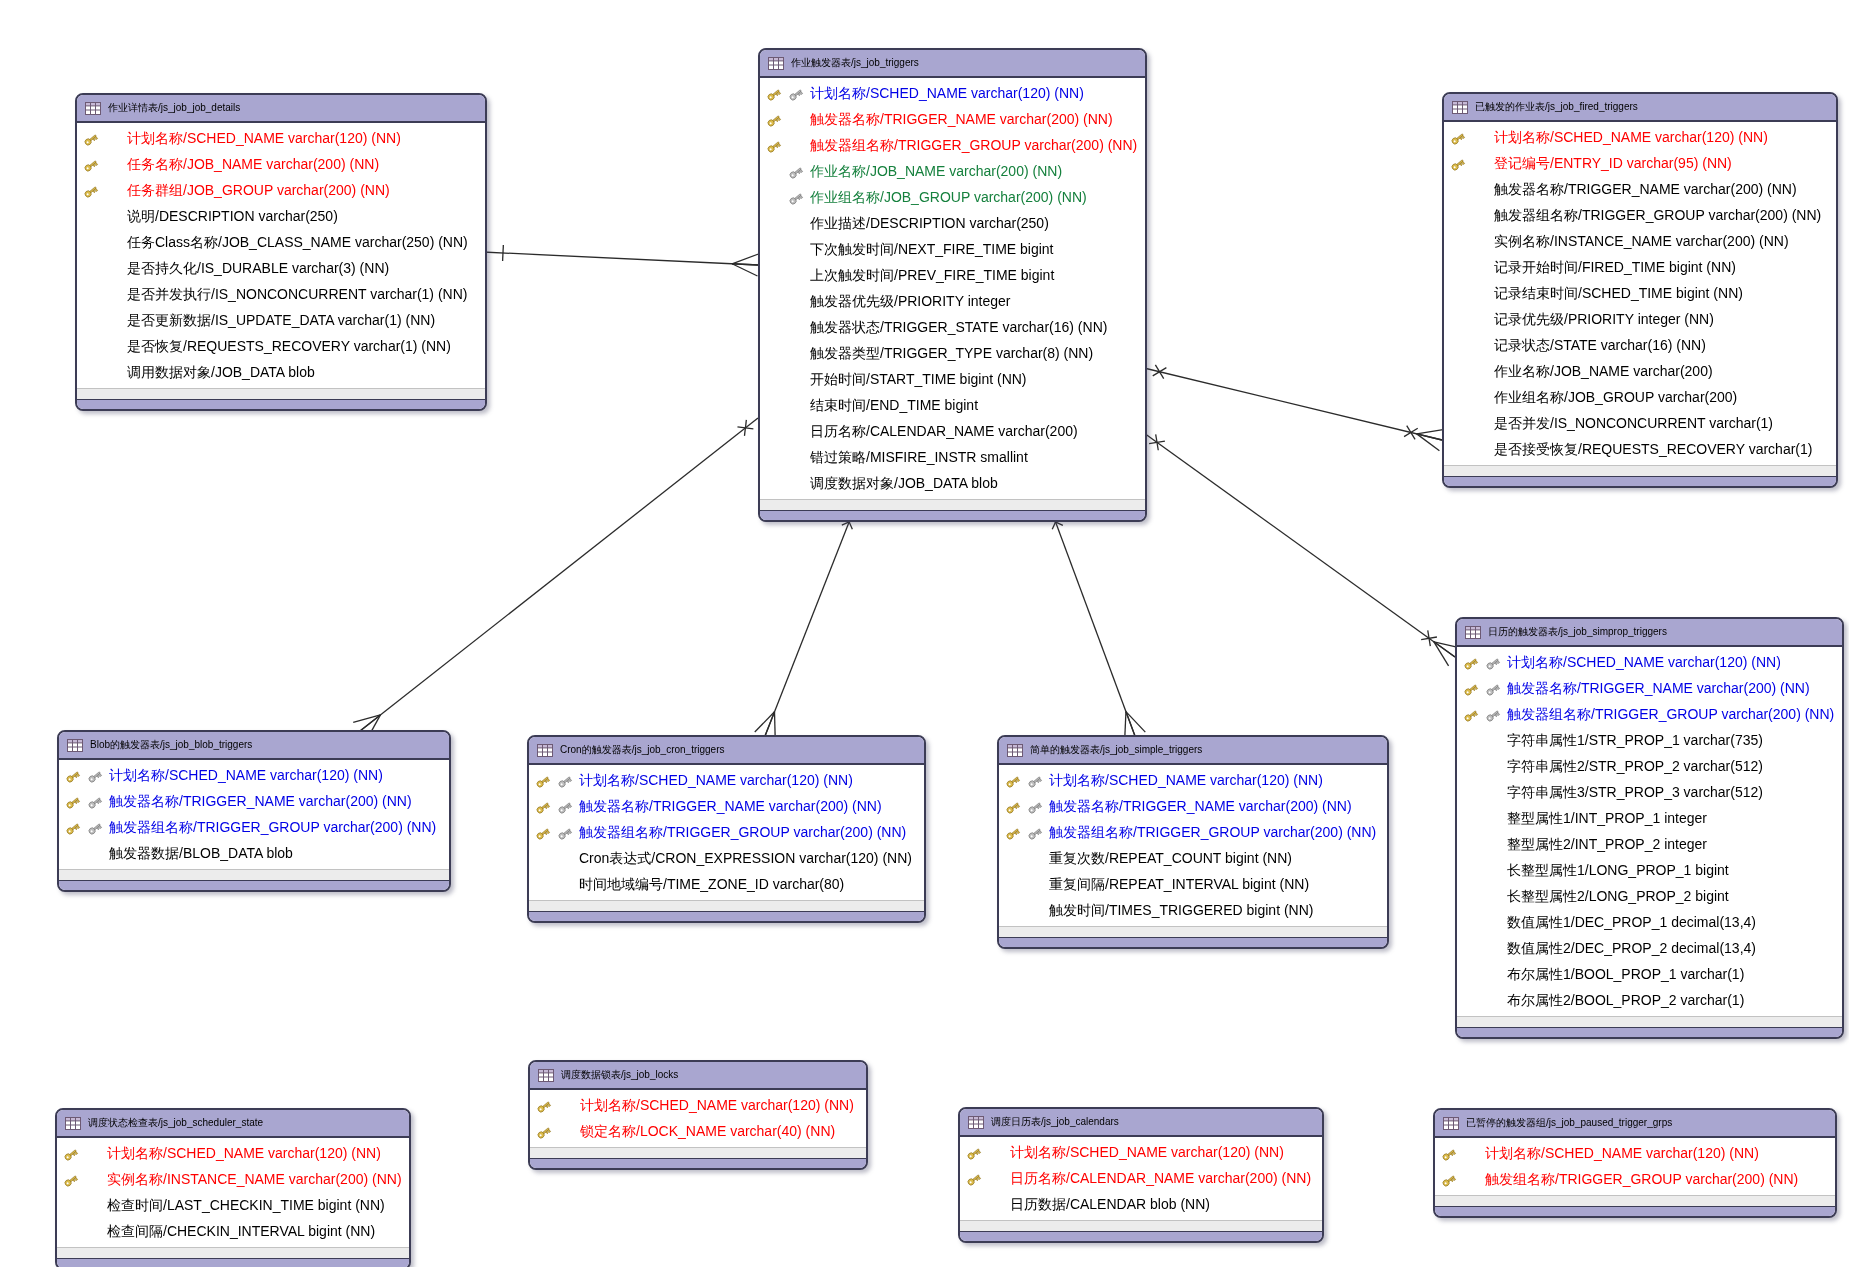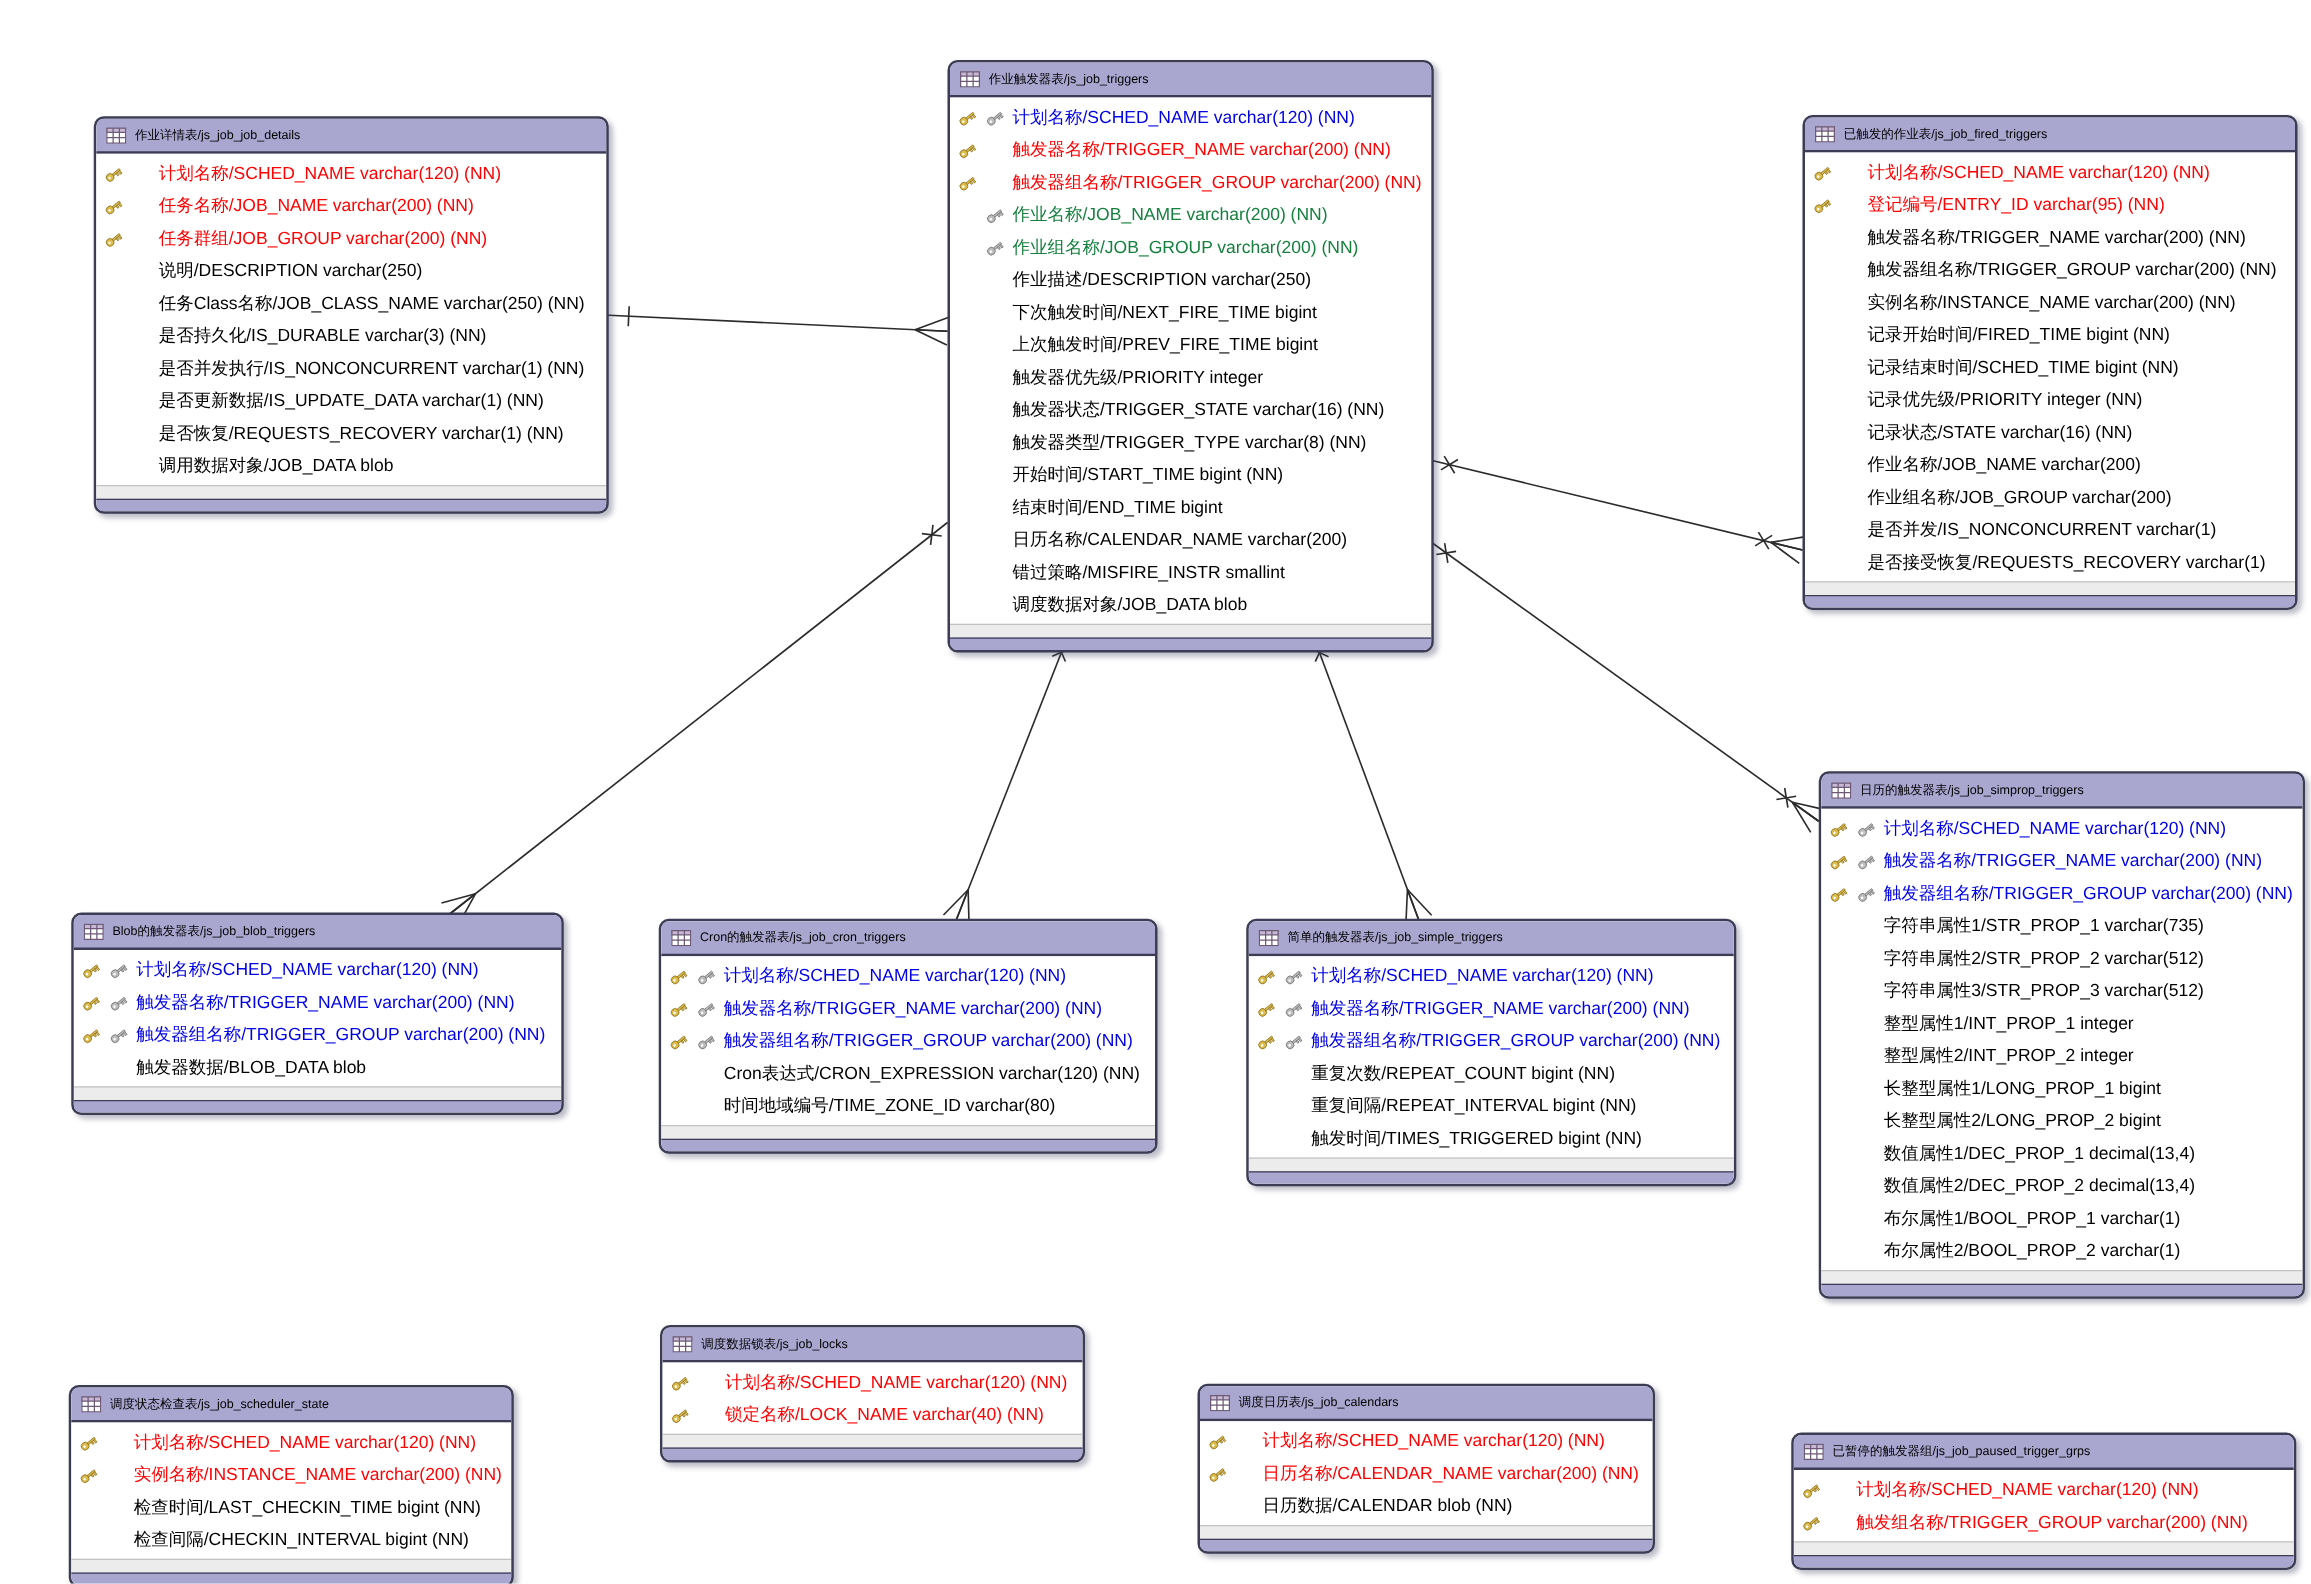--- a/index.html
+++ b/index.html
@@ -1046,21 +1046,21 @@
         </div>
         <div class="col-row">
           <span class="keyslot"></span>
           <span class="keyslot"></span>
           <span class="col-text c-black">日历数据/CALENDAR blob (NN)</span>
         </div>
       </div>
       <div class="er-footer"></div>
       <div class="er-bar"></div>
     </div>
-    <div class="er-table" style="left: 1433px; top: 1108px; width: 400px; margin-top: 38px;">
+    <div class="er-table" style="left: 1433px; top: 1108px; width: 400px;">
       <div class="er-header">
         <span class="t-icon">
           <svg width="16" height="13" viewBox="0 0 16 13">
             <rect x="0.5" y="0.5" width="15" height="12" fill="#ffffff" stroke="#6d5a74"></rect>
             <rect x="0.5" y="0.5" width="15" height="3.4" fill="#c7b9d6" stroke="#6d5a74"></rect>
             <line x1="5.5" y1="0.5" x2="5.5" y2="12.5" stroke="#6d5a74"></line>
             <line x1="10.5" y1="0.5" x2="10.5" y2="12.5" stroke="#6d5a74"></line>
             <line x1="0.5" y1="8" x2="15.5" y2="8" stroke="#6d5a74"></line>
           </svg>
         </span>

